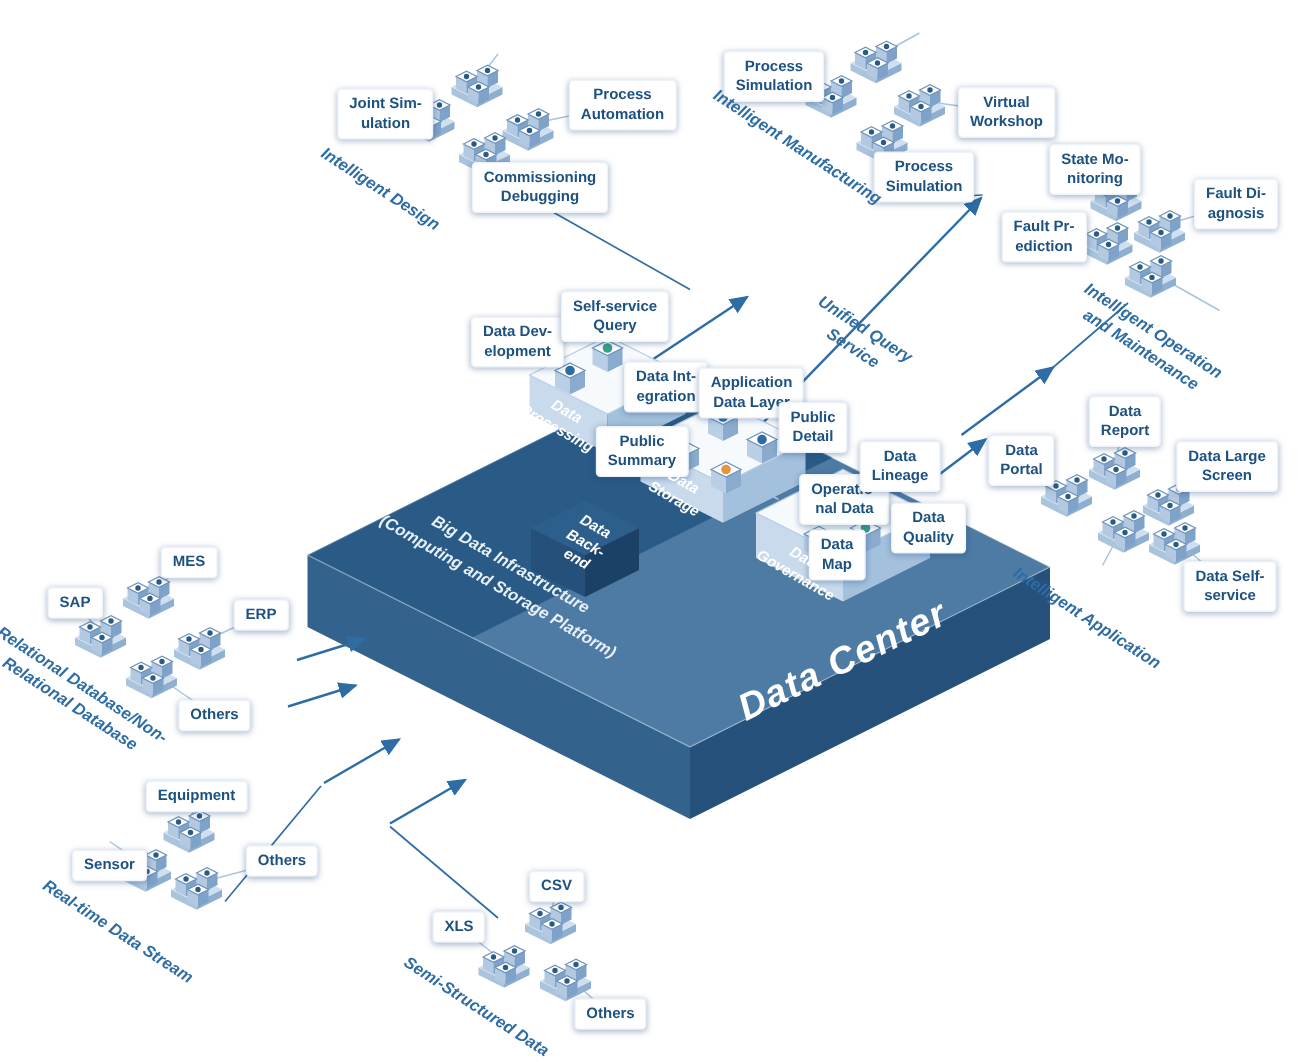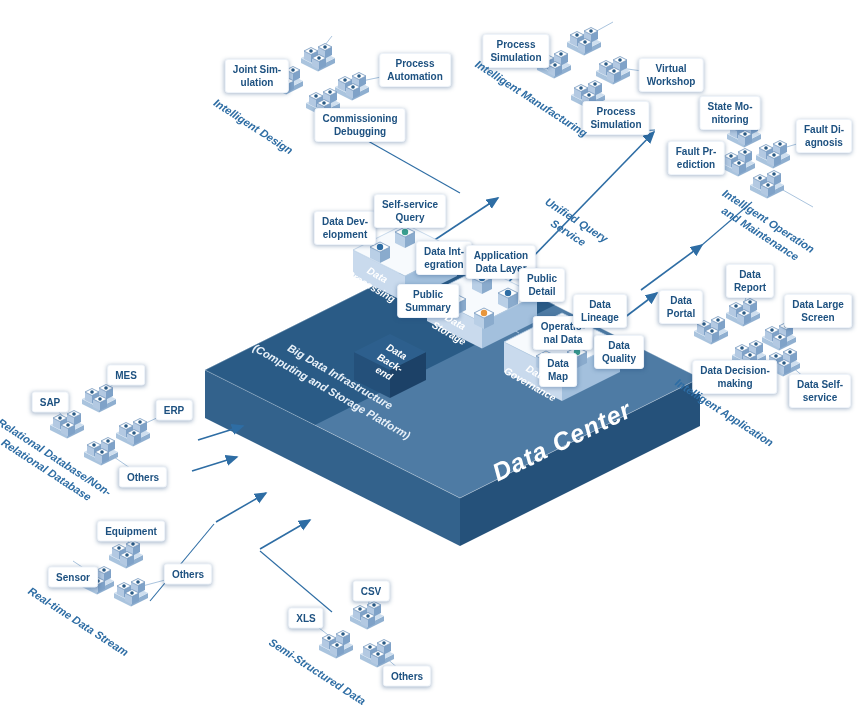--- a/index.html
+++ b/index.html
@@ -883,24 +883,20 @@
         <span>Report</span>
       </div>
       <div class="lbl" style="left: 818px; top: 311px; transform: translate(-50%, -50%);">
         <span>Data Large</span>
         <span>Screen</span>
       </div>
       <div class="lbl" style="left: 681px; top: 307px; transform: translate(-50%, -50%);">
         <span>Data</span>
         <span>Portal</span>
       </div>
-      <div class="lbl" style="left: 735px; top: 377px; transform: translate(-50%, -50%);">
-        <span>Data Decision-</span>
-        <span>making</span>
-      </div>
       <div class="lbl" style="left: 820px; top: 391px; transform: translate(-50%, -50%); text-align: center;">
         <span>Data Self-</span>
         <span>service</span>
       </div>
       <div class="lbl" style="left: 50px; top: 402px; transform: translate(-50%, -50%);">
         <span>SAP</span>
       </div>
       <div class="lbl" style="left: 126px; top: 375px; transform: translate(-50%, -50%);">
         <span>MES</span>
       </div>

